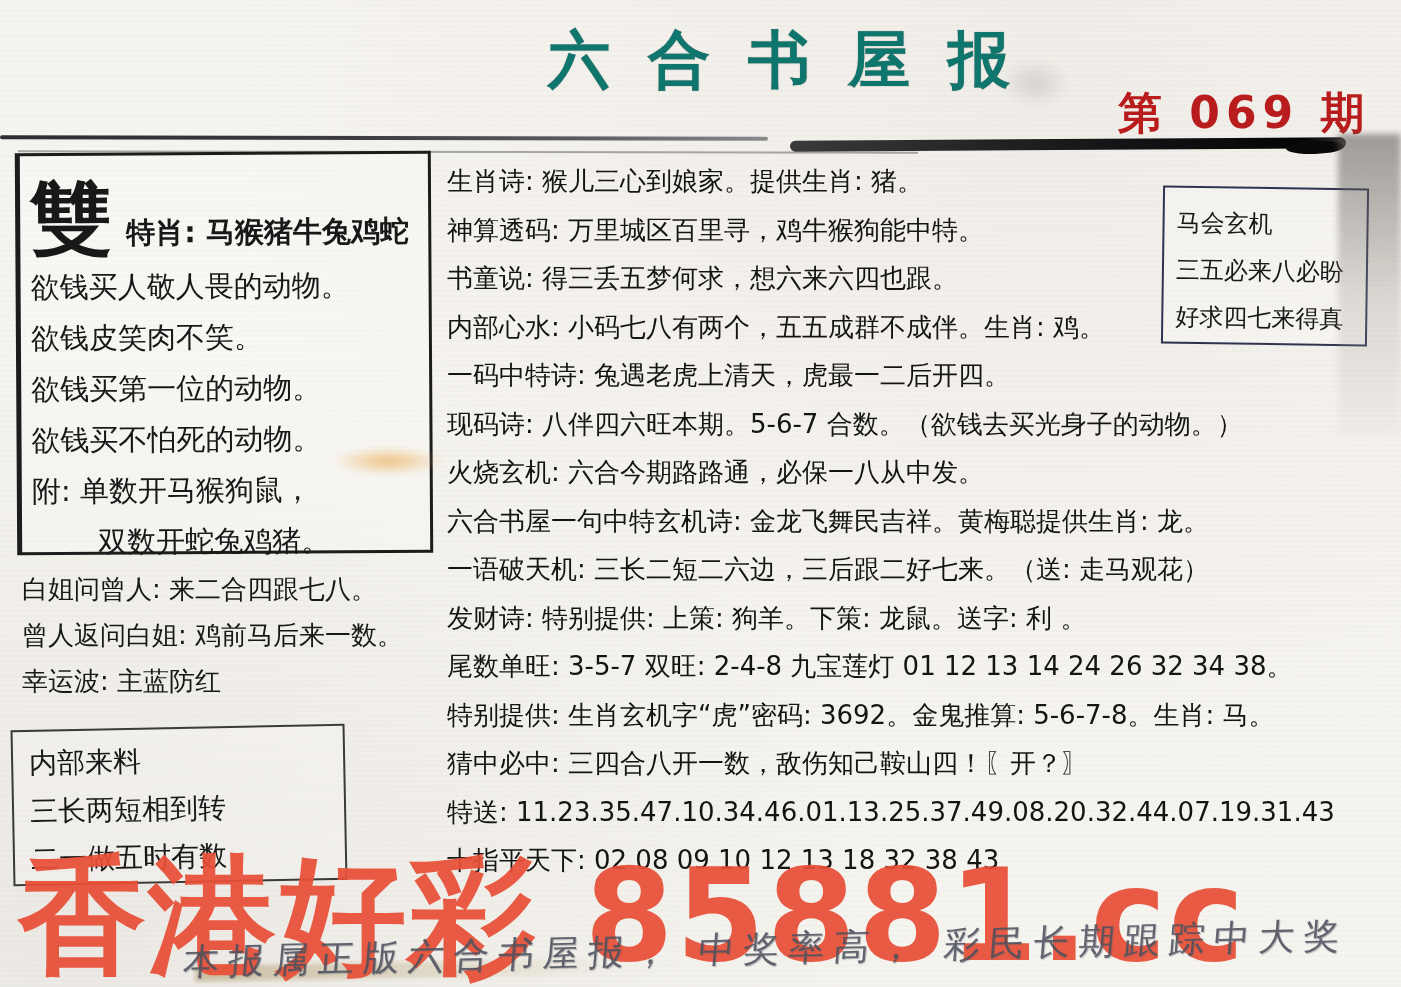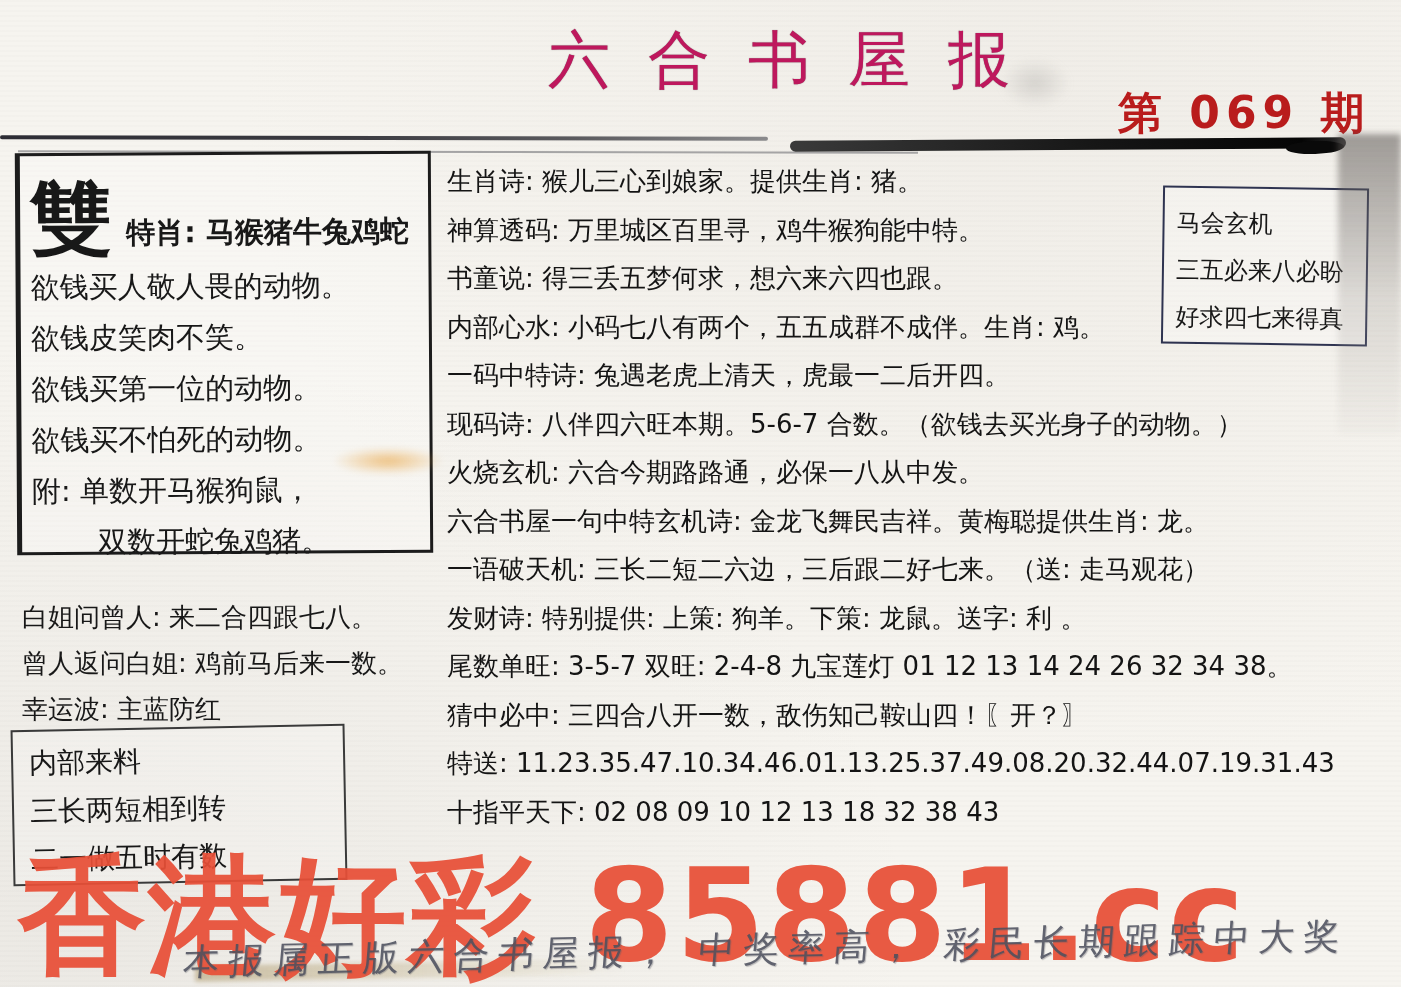--- a/index.html
+++ b/index.html
@@ -18,22 +18,22 @@
     background:
       repeating-linear-gradient(0deg, rgba(0,0,0,0.012) 0 2px, transparent 2px 5px),
       radial-gradient(ellipse at 75% 10%, rgba(190,180,170,0.10), transparent 55%),
       radial-gradient(ellipse at 5% 95%, rgba(160,155,150,0.12), transparent 45%);
     pointer-events:none;
   }
 
   
   .title {
     position:absolute; left:548px; top:18px;
-    font-size:62px; font-weight:normal; letter-spacing:38px;
-    color:#be185d; white-space:nowrap;
+    font-size:62px; font-weight:bold; letter-spacing:38px;
+    color:#0f766e; white-space:nowrap;
     text-shadow:0 0 1px rgba(40,40,40,.6);
   }
   .issue {
     position:absolute; left:1118px; top:84px;
     font-size:44px; font-weight:bold; letter-spacing:6px;
     color:#b91c1c; white-space:nowrap;
   }
   .rule-left-1 {
     position:absolute; left:0; top:136px; width:768px; height:4px;
     background:linear-gradient(90deg,#2c2c34 0%,#3a3a40 45%,#5a5a5e 75%,#8a8a8c 100%);
@@ -57,21 +57,21 @@
     padding:10px 8px 0 10px;
     background:rgba(255,255,255,.25);
   }
   .left-box-head { display:flex; align-items:flex-end; height:96px; }
   .big-char { font-size:82px; font-weight:bold; line-height:86px; margin-right:14px; }
   .texiao { font-size:29px; font-weight:bold; padding-bottom:8px; white-space:nowrap; }
   .left-box .line { font-size:29px; line-height:51px; white-space:nowrap; font-weight:500; }
   .left-box .indent { padding-left:66px; }
 
   
-  .left-notes { position:absolute; left:22px; top:594px; width:412px; }
+  .left-notes { position:absolute; left:22px; top:566px; width:412px; }
   .left-notes .line { font-size:26px; line-height:46px; white-space:nowrap; font-weight:500; }
 
   
   .inner-box {
     position:absolute; left:12px; top:727px; width:334px; height:156px;
     border:2px solid #3a3a3a; transform:rotate(-1.1deg);
     padding:8px 0 0 16px; background:rgba(255,255,255,.2);
   }
   .inner-box .line { font-size:28px; line-height:48px; white-space:nowrap; font-weight:500; }
 
@@ -173,20 +173,21 @@
   <div class="line">神算透码: 万里城区百里寻，鸡牛猴狗能中特。</div>
   <div class="line">书童说: 得三丢五梦何求，想六来六四也跟。</div>
   <div class="line">内部心水: 小码七八有两个，五五成群不成伴。生肖: 鸡。</div>
   <div class="line">一码中特诗: 兔遇老虎上清天，虎最一二后开四。</div>
   <div class="line">现码诗: 八伴四六旺本期。5-6-7 合数。（欲钱去买光身子的动物。）</div>
   <div class="line">火烧玄机: 六合今期路路通，必保一八从中发。</div>
   <div class="line">六合书屋一句中特玄机诗: 金龙飞舞民吉祥。黄梅聪提供生肖: 龙。</div>
   <div class="line">一语破天机: 三长二短二六边，三后跟二好七来。（送: 走马观花）</div>
   <div class="line">发财诗: 特别提供: 上策: 狗羊。下策: 龙鼠。送字: 利 。</div>
   <div class="line">尾数单旺: 3-5-7 双旺: 2-4-8 九宝莲灯 01 12 13 14 24 26 32 34 38。</div>
+  <div class="line">特别提供: 生肖玄机字“虎”密码: 3692。金鬼推算: 5-6-7-8。生肖: 马。</div>
   <div class="line">猜中必中: 三四合八开一数，敌伤知己鞍山四！〖开？〗</div>
   <div class="line">特送: 11.23.35.47.10.34.46.01.13.25.37.49.08.20.32.44.07.19.31.43</div>
   <div class="line">十指平天下: 02 08 09 10 12 13 18 32 38 43</div>
 </div>
 
 <div class="right-box">
   <div class="line">马会玄机</div>
   <div class="line">三五必来八必盼</div>
   <div class="line">好求四七来得真</div>
 </div>

